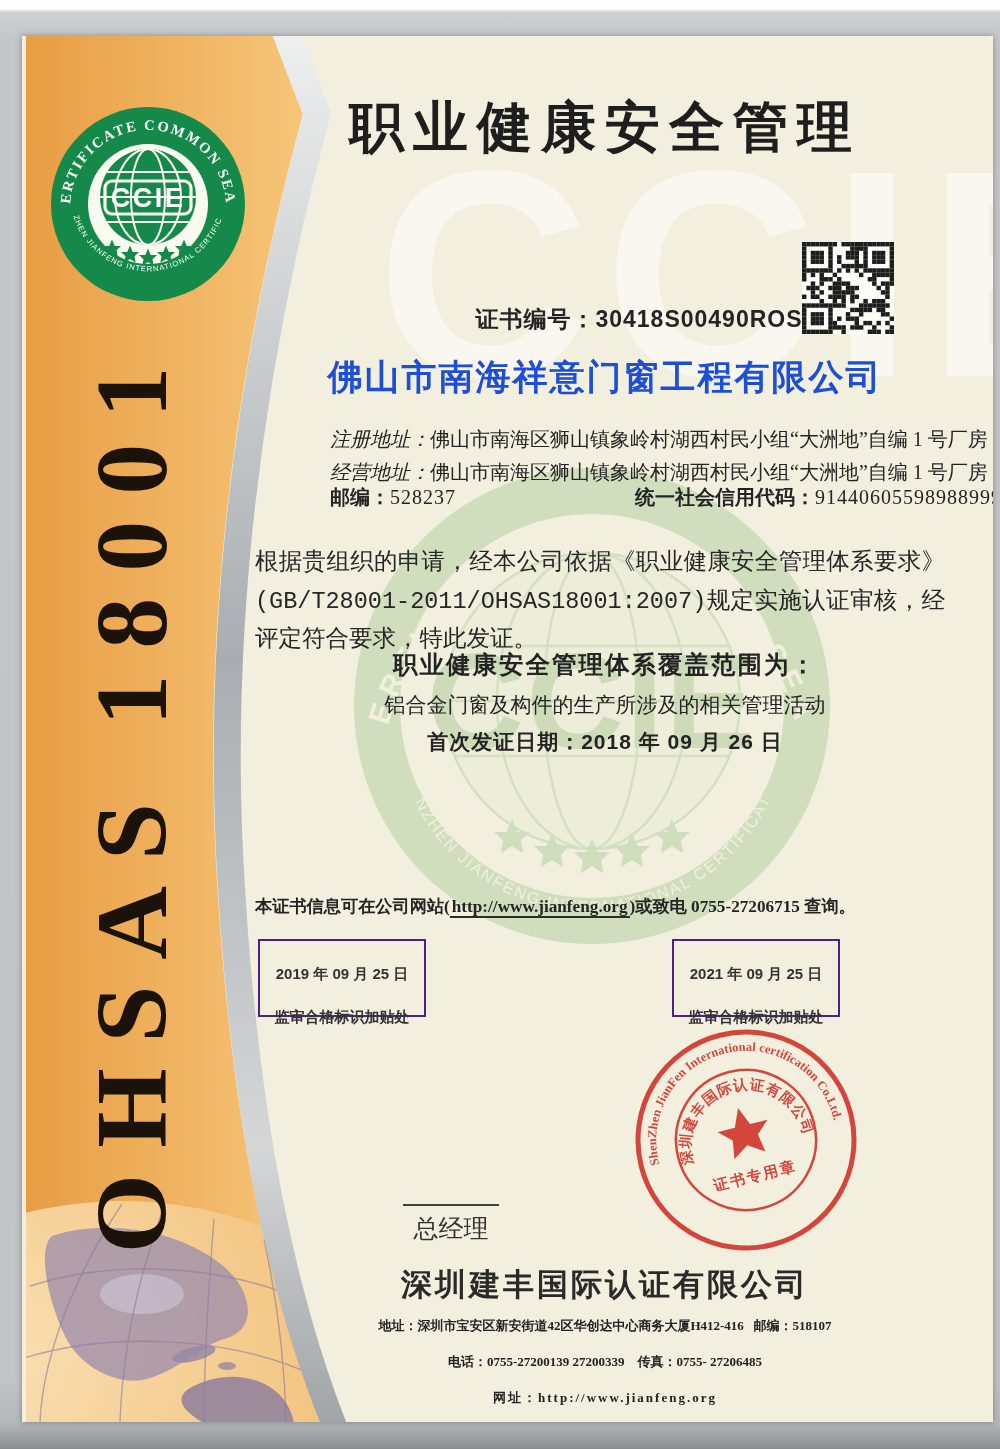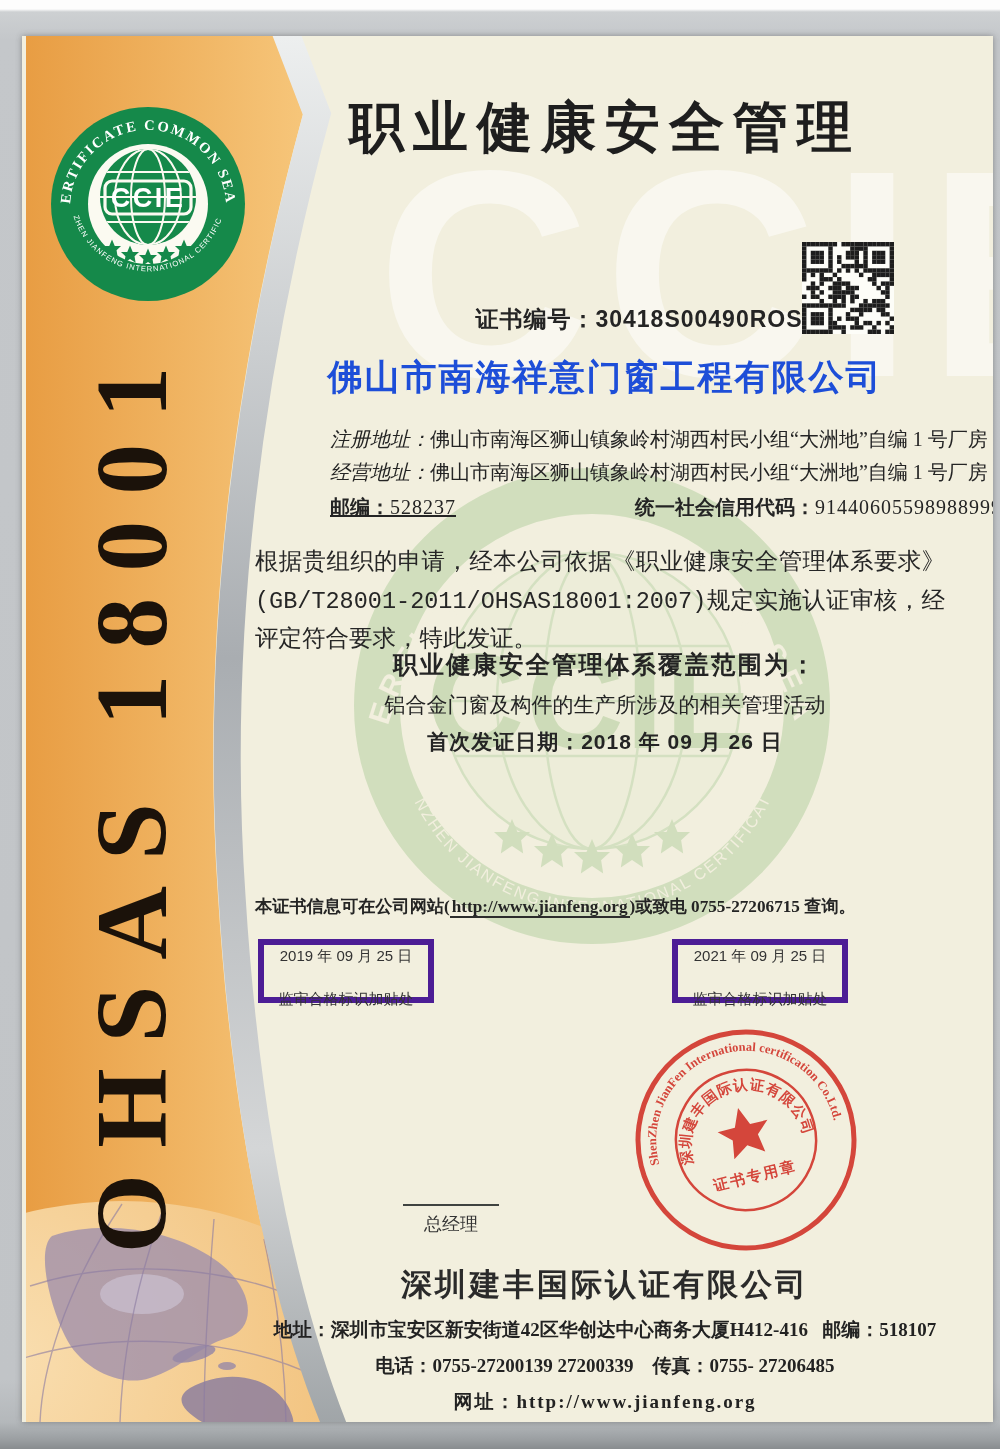--- a/index.html
+++ b/index.html
@@ -22,48 +22,48 @@
   .title{top:54px;font-size:55px;font-weight:bold;letter-spacing:9px;color:#1e1e1e;line-height:74px;
     font-family:"Liberation Sans",sans-serif;}
   .title .l2{margin-top:4px;}
   .certno{top:268px;font-size:23px;font-weight:bold;letter-spacing:1px;padding-left:34px;}
   .qr{position:absolute;left:780px;top:206px;width:92px;height:92px;background:#fdfdf8;}
   .company{top:318px;font-size:35px;font-weight:bold;letter-spacing:2px;color:#1d4ed8;}
   .addr{font-size:20px;font-family:"Liberation Serif","DejaVu Serif",serif;white-space:nowrap;}
   .addr .lab{font-family:"Liberation Serif","DejaVu Serif",serif;font-style:italic;}
   .a1{top:390px;left:75px;}
   .a2{top:423px;left:75px;}
-  .postrow{top:458px;left:75px;width:625px;font-size:20px;white-space:nowrap;text-decoration:underline;}
+  .postrow{top:448px;left:75px;width:625px;font-size:20px;white-space:nowrap;}
   .postrow .lab{font-weight:bold;font-family:"Liberation Sans",sans-serif;}
   .postrow .val{font-family:"Liberation Serif","DejaVu Serif",serif;letter-spacing:1px;}
   .credit{position:absolute;left:305px;top:0;white-space:nowrap;}
   .grant{top:508px;width:690px;font-size:23.5px;line-height:38.5px;text-align:justify;
     font-family:Liberation Mono, monospace;color:#262626;}
   .scopeh{top:612px;font-size:24.5px;font-weight:bold;letter-spacing:2px;}
   .scopet{top:655px;font-size:21px;font-family:"Liberation Serif","DejaVu Serif",serif;}
   .issue{top:692px;font-size:21px;font-weight:bold;letter-spacing:1px;}
   .terms{top:733px;width:700px;font-size:16.8px;line-height:36px;text-align:justify;
     font-family:"Liberation Serif","DejaVu Serif",serif;color:#262626;}
   .info{font-size:17.2px;font-weight:600;font-family:"Liberation Serif","DejaVu Serif",serif;white-space:nowrap;}
   .i1{top:858px;}
   .i2{top:892px;}
   .info .url{border-bottom:2px solid #2c2c2c;padding:0 2px;font-weight:bold;}
-  .abox{position:absolute;top:903px;width:164px;height:52px;border:6px solid #4c1d95;background:transparent;
-    text-align:center;font-size:15px;font-weight:normal;color:#333;padding-top:0;box-sizing:content-box;}
+  .abox{position:absolute;top:903px;width:164px;height:52px;border:2px solid #4c1d95;background:transparent;
+    text-align:center;font-size:15px;font-weight:bold;color:#333;padding-top:22px;box-sizing:content-box;}
   .abox .r1{margin-top:2px;}
   .abox .r2{margin-top:24px;}
   .b1{left:3px;}
   .b2{left:417px;}
   .sig{position:absolute;left:370px;top:1088px;}
   .sigline{position:absolute;left:381px;top:1168px;width:96px;border-top:2px solid #3f4340;}
-  .sigtitle{position:absolute;left:374px;top:1176px;width:110px;text-align:center;font-size:18px;
+  .sigtitle{position:absolute;left:374px;top:1176px;width:110px;text-align:center;font-size:25px;
     font-family:"Liberation Serif","DejaVu Serif",serif;color:#333;}
   .stamp{position:absolute;left:606px;top:986px;transform:rotate(-14deg);opacity:.92;}
   .issuer{top:1228px;font-size:31px;font-weight:bold;letter-spacing:3px;color:#2a2a2a;}
-  .foot{font-size:19px;font-weight:bold;font-family:"Liberation Serif","DejaVu Serif",serif;
+  .foot{font-size:13px;font-weight:bold;font-family:"Liberation Serif","DejaVu Serif",serif;
     color:#222;white-space:nowrap;}
   .f1{top:1281px;}
   .f2{top:1317px;}
   .f3{top:1353px;letter-spacing:2px;}
   .logo{position:absolute;left:26px;top:68px;}
 </style>
 </head>
 <body>
 
 <div class="scan">

